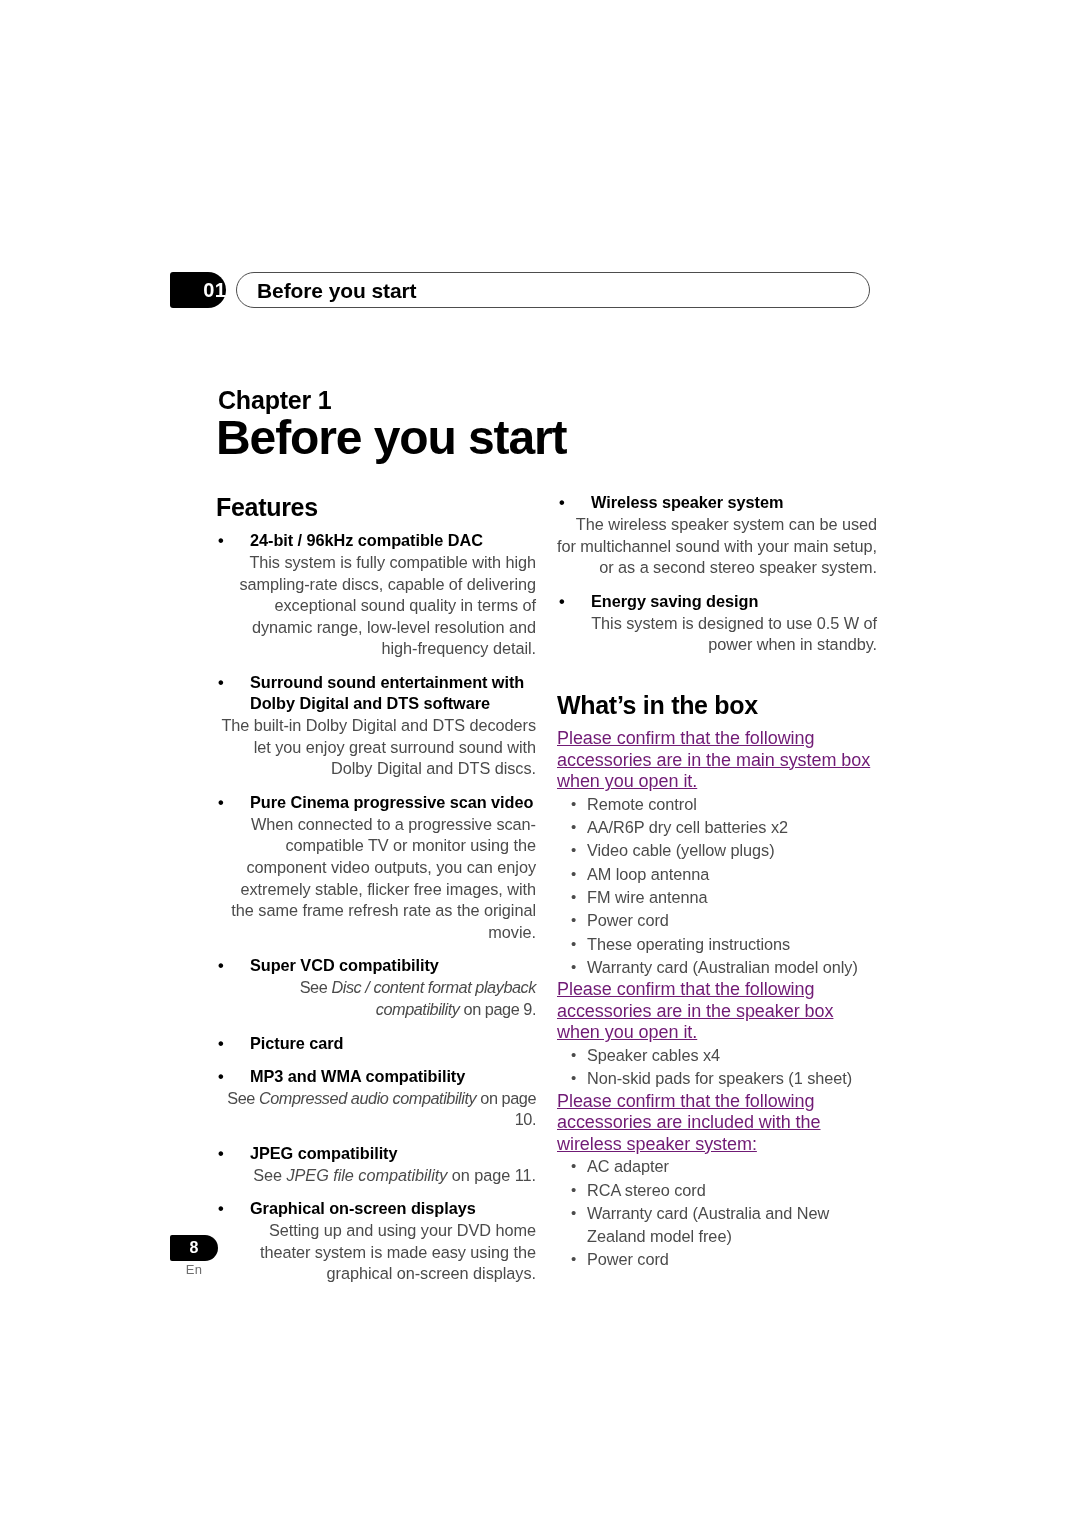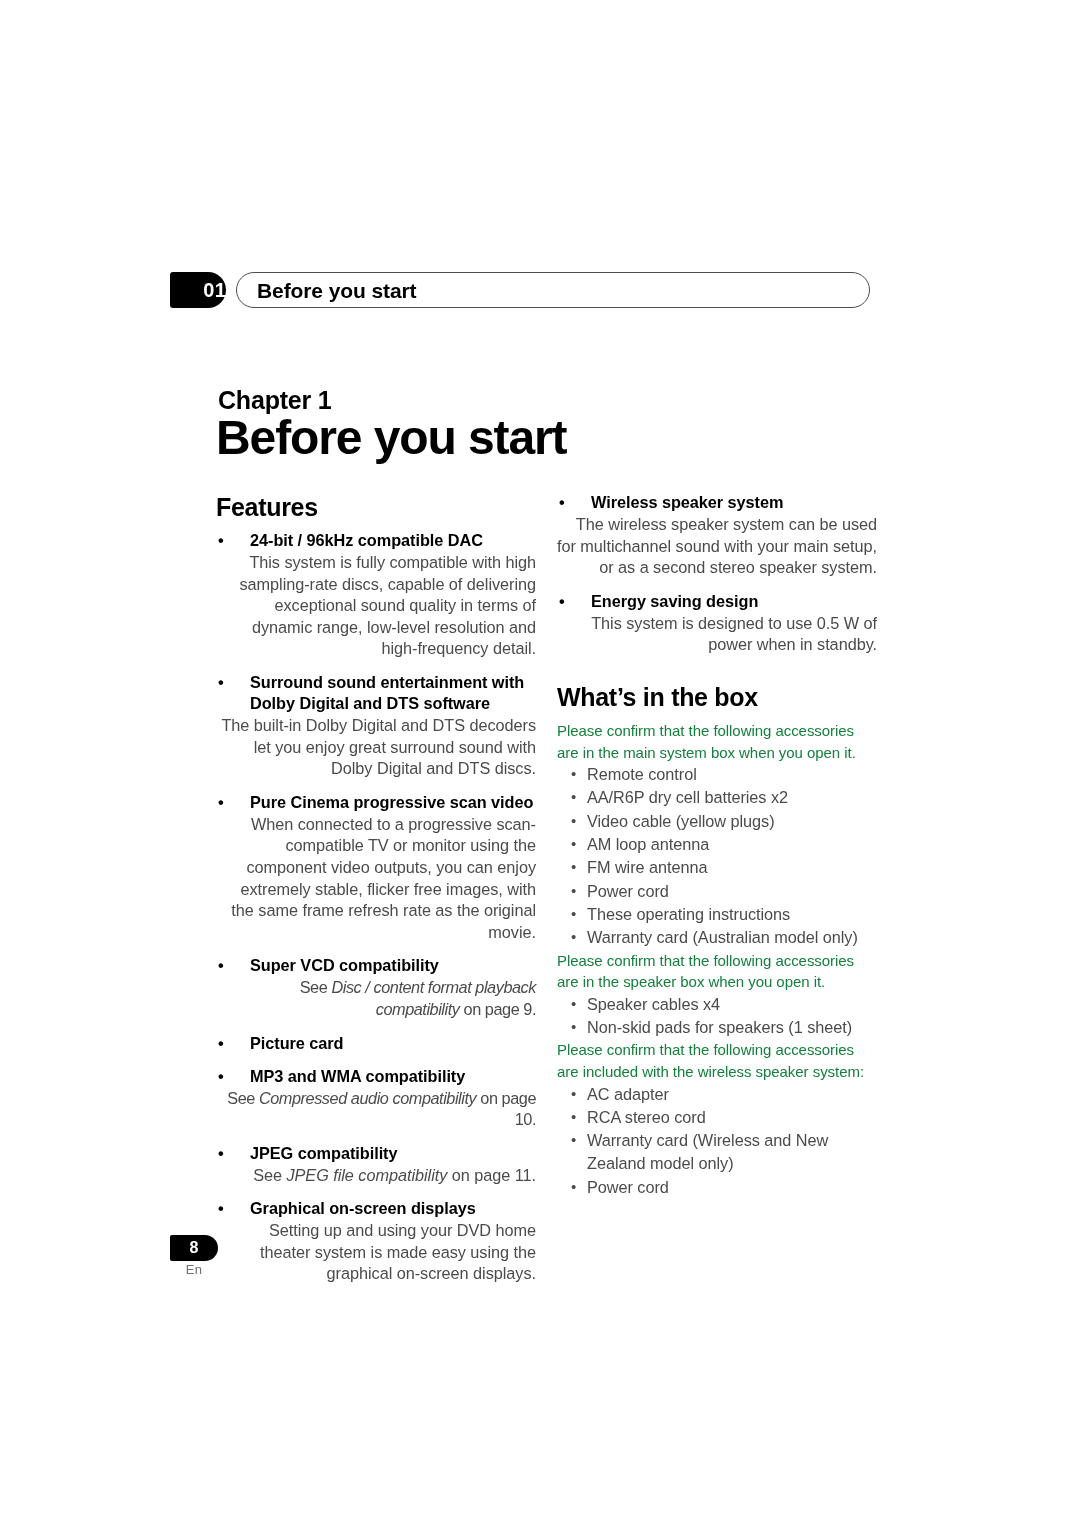--- a/index.html
+++ b/index.html
@@ -100,21 +100,21 @@
   .col-right { left: 557px; width: 320px; }
 
   h2.section {
     margin: 0 0 8px 0;
     font-size: 25px;
     font-weight: bold;
     color: #000;
     letter-spacing: -0.3px;
     line-height: 30px;
   }
-  h2.section.spaced { margin-top: 26px; }
+  h2.section.spaced { margin-top: 34px; }
 
   .feat {
     margin: 0 0 12px 0;
   }
   .feat:last-child { margin-bottom: 0; }
 
   .feat-head {
     position: relative;
     padding-left: 34px;
     font-size: 16.3px;
@@ -136,24 +136,25 @@
     color: #4b4b4b;
     line-height: 21.6px;
     letter-spacing: -0.05px;
     text-align: right;
   }
   .feat-body i { font-style: italic; }
   .feat-body.tight { letter-spacing: -0.45px; }
 
   .para {
     margin: 0;
-    font-size: 15px;
-    color: #15803d;
+    font-size: 18px;
+    color: #701a75;
     line-height: 21.6px;
     letter-spacing: -0.05px;
+    text-decoration: underline;
   }
 
   ul.items {
     list-style: none;
     margin: 0 0 0 0;
     padding: 0;
   }
   ul.items li {
     position: relative;
     padding-left: 30px;
@@ -275,21 +276,21 @@
         </ul>
         <p class="para">Please confirm that the following accessories are in the speaker box when you open it.</p>
         <ul class="items">
           <li><span class="dot">•</span><span>Speaker cables x4</span></li>
           <li><span class="dot">•</span><span>Non-skid pads for speakers (1 sheet)</span></li>
         </ul>
         <p class="para">Please confirm that the following accessories are included with the wireless speaker system:</p>
         <ul class="items">
           <li><span class="dot">•</span><span>AC adapter</span></li>
           <li><span class="dot">•</span><span>RCA stereo cord</span></li>
-          <li><span class="dot">•</span><span>Warranty card (Wireless and New Zealand model only)</span></li>
+          <li><span class="dot">•</span><span>Warranty card (Australia and New Zealand model free)</span></li>
           <li><span class="dot">•</span><span>Power cord</span></li>
         </ul>
       </div>
   </div>
 
   <div class="footer">
     <div class="page-badge">8</div>
     <div class="lang">En</div>
   </div>
 

